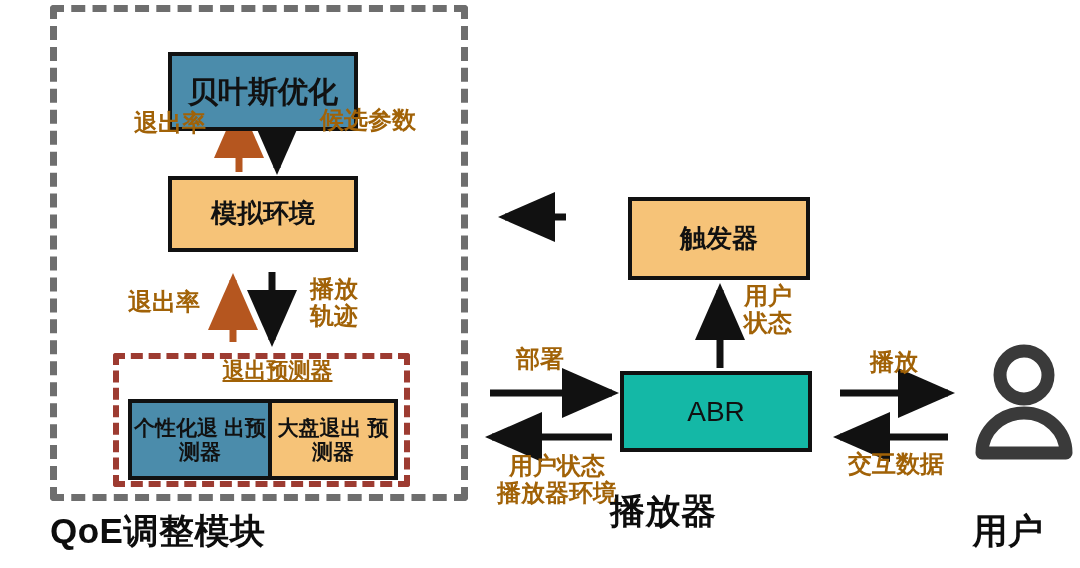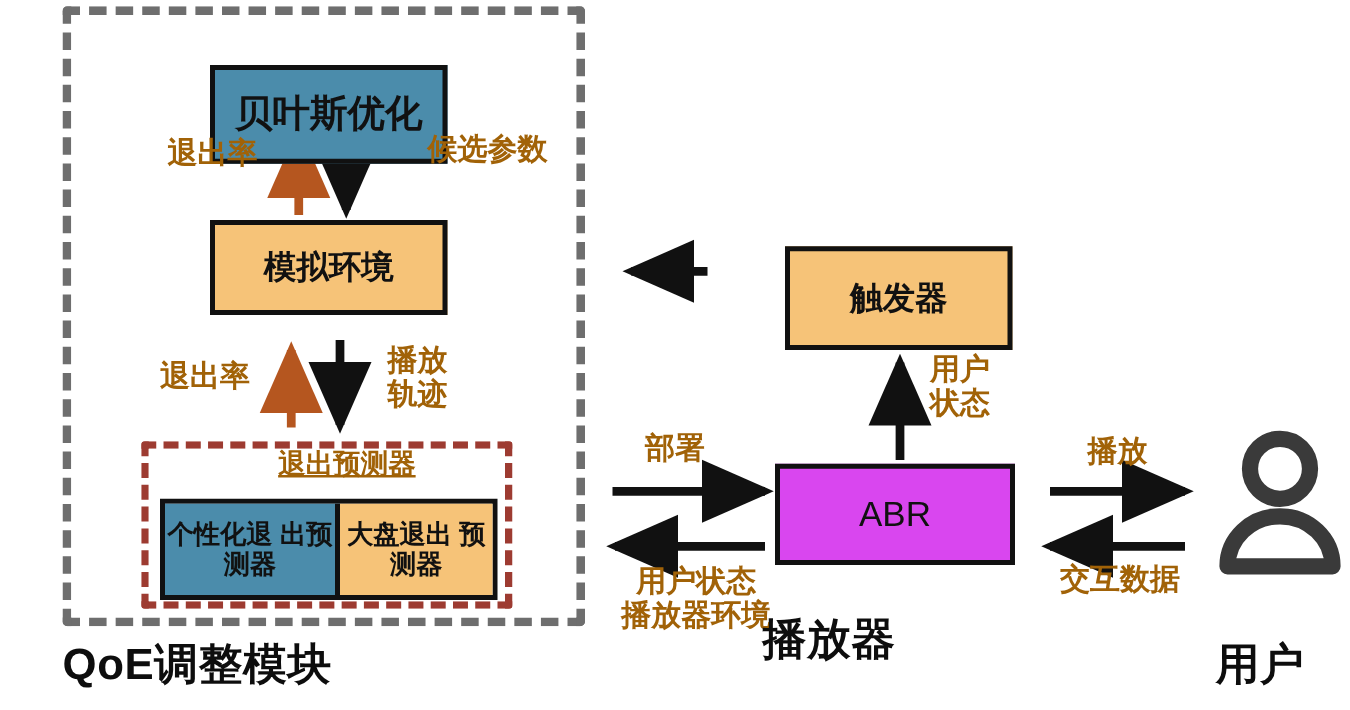--- a/index.html
+++ b/index.html
@@ -35,31 +35,31 @@
     display:flex;
     align-items:center;
     justify-content:center;
     text-align:center;
     font-weight:bold;
     color:#111111;
     line-height:1.12;
   }
   .box.blue{background:#4b8cab;}
   .box.orange{background:#f6c378;}
-  .box.peach{background:#d946ef;}
+  .box.peach{background:#14b8a6;}
 
   
   .lbl{
     color:#a16207;
     font-weight:bold;
     line-height:1.14;
     white-space:pre-line;
     text-align:center;
   }
-  .lbl-left{text-align:right;}
+  .lbl-left{text-align:center;}
 
   .title{
     color:#0d0d0d;
     font-weight:bold;
     letter-spacing:0.5px;
   }
 
   
   #arrows{position:absolute;left:0;top:0;width:1080px;height:568px;}
 </style>

